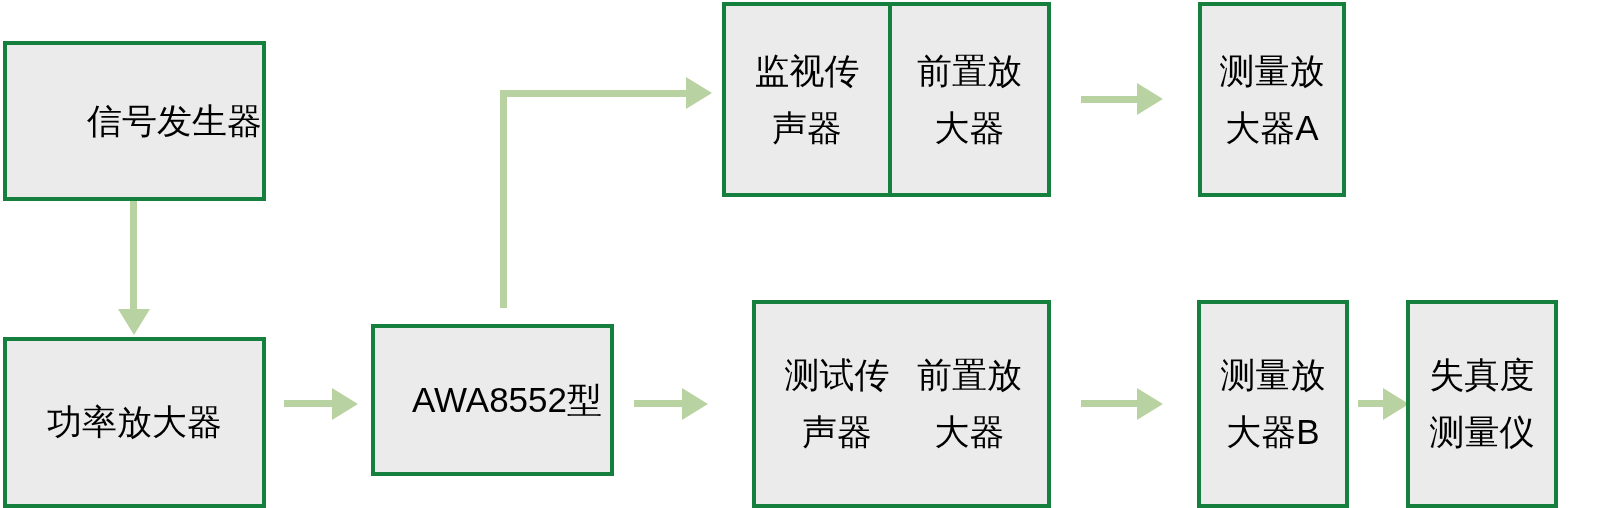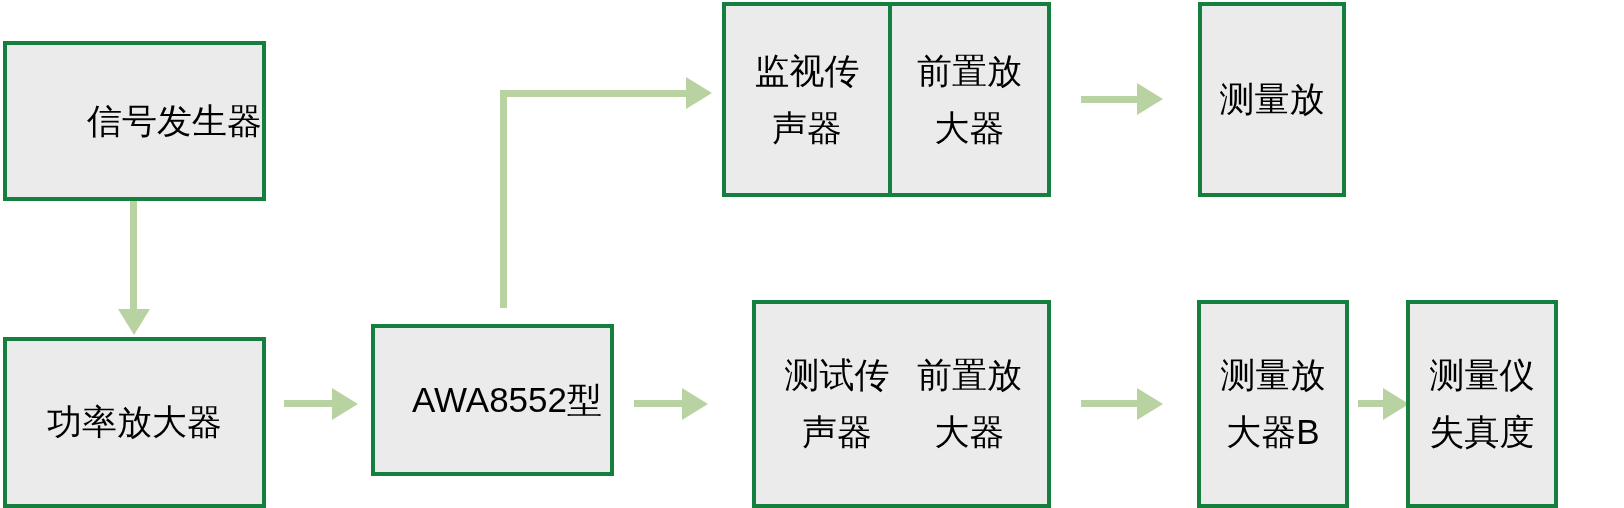--- a/index.html
+++ b/index.html
@@ -107,35 +107,36 @@
     <span class="line">声器</span>
   </div>
 
   <div class="node pair-right" style="left:892px; top:2px; width:159px; height:195px;">
     <span class="line">前置放</span>
     <span class="line">大器</span>
   </div>
 
   <div class="node" style="left:1198px; top:2px; width:148px; height:195px;">
     <span class="line">测量放</span>
+    <span class="line">大器A</span>
   </div>
 
   <div class="node pair-left" style="left:752px; top:300px; width:170px; height:208px;">
     <span class="line">测试传</span>
     <span class="line">声器</span>
   </div>
 
   <div class="node pair-right" style="left:892px; top:300px; width:159px; height:208px;">
     <span class="line">前置放</span>
     <span class="line">大器</span>
   </div>
 
   <div class="node" style="left:1197px; top:300px; width:152px; height:208px;">
     <span class="line">测量放</span>
     <span class="line">大器B</span>
   </div>
 
   <div class="node" style="left:1406px; top:300px; width:152px; height:208px;">
+    <span class="line">失真度</span>
     <span class="line">测量仪</span>
-    <span class="line">失真度</span>
   </div>
 
 </div>
 
 </body></html>

